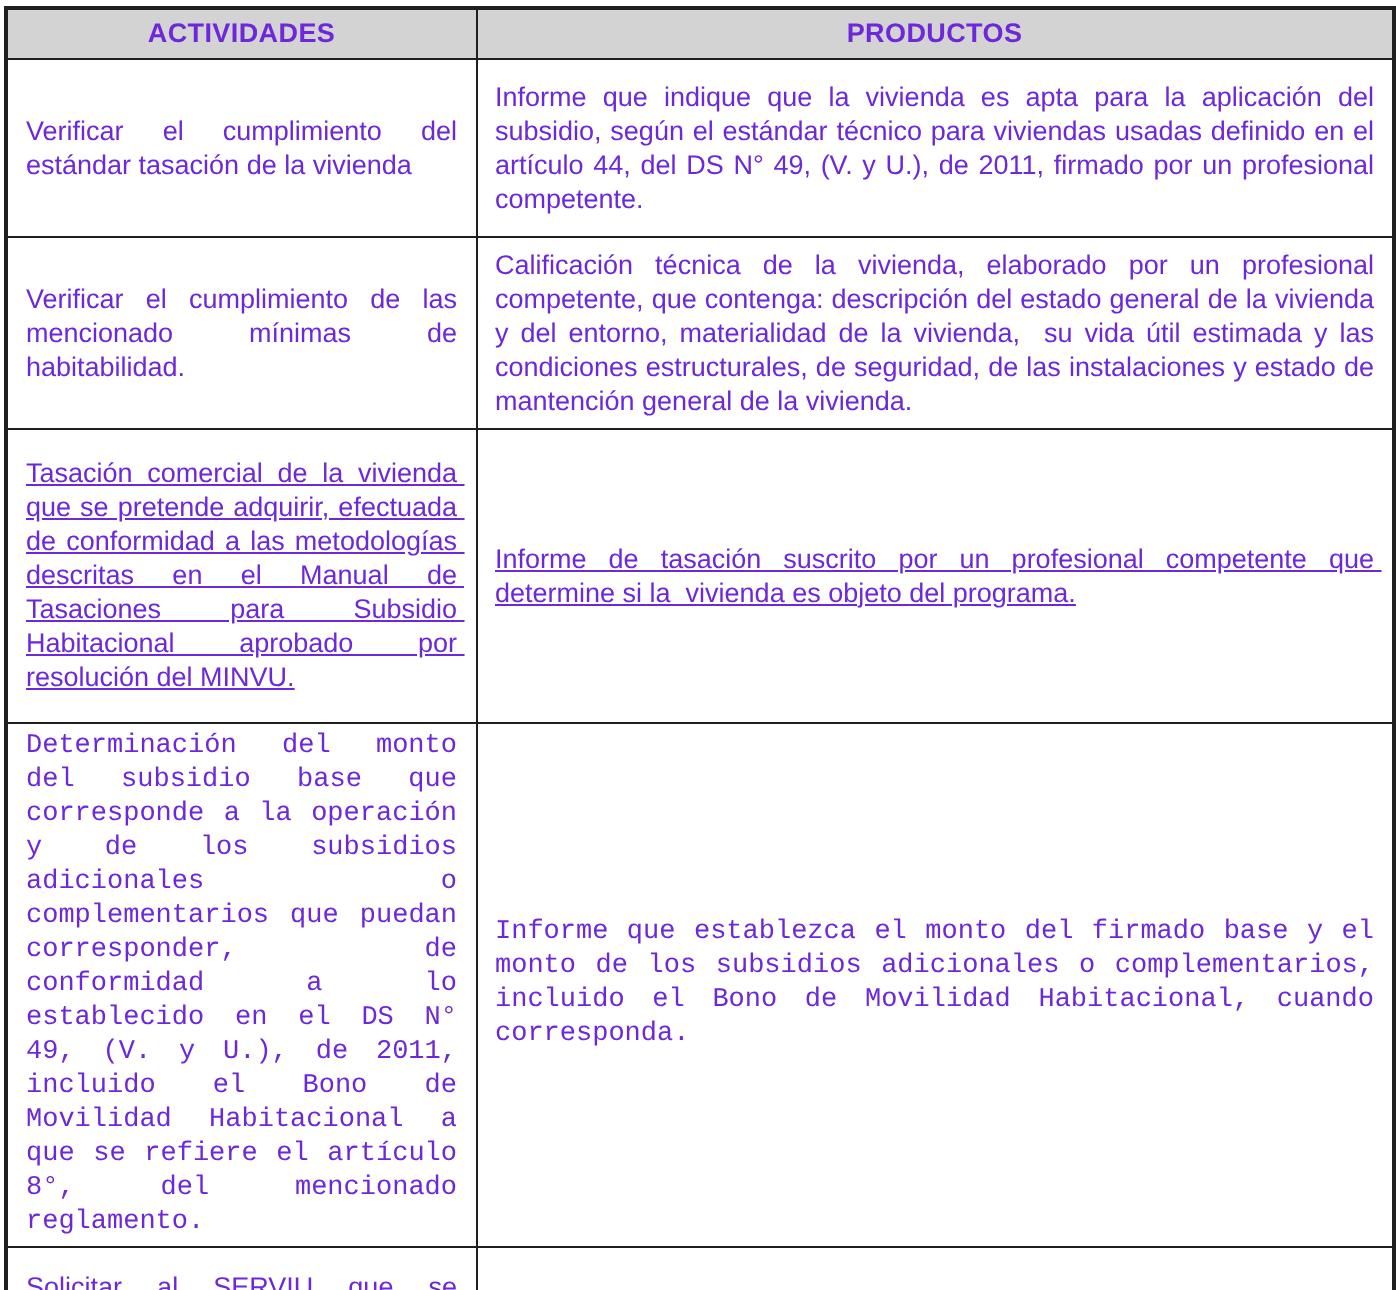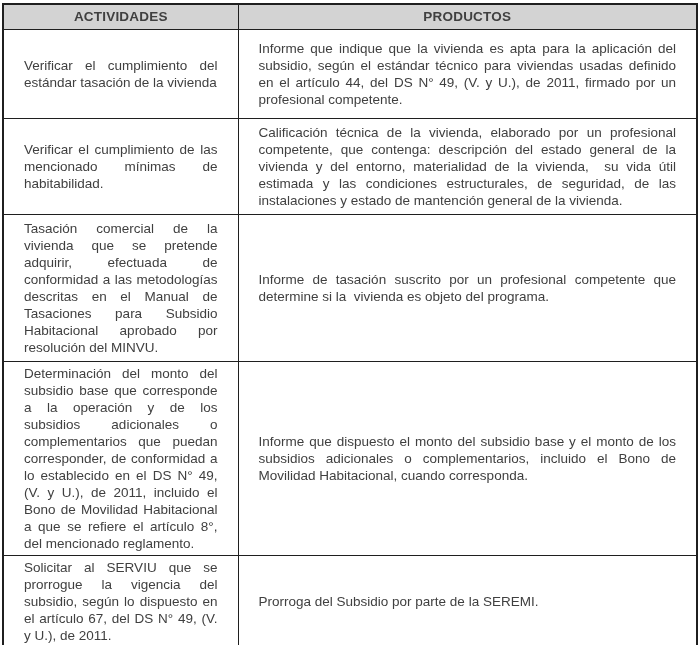--- a/index.html
+++ b/index.html
@@ -8,21 +8,21 @@
     background: #ffffff;
     width: 698px;
     height: 645px;
     overflow: hidden;
   }
   .page {
     position: relative;
     width: 698px;
     height: 645px;
     font-family: "Liberation Sans", "DejaVu Sans", sans-serif;
-    color: #404040;
+    color: #6d28d9;
   }
   table.doc-table {
     position: absolute;
     left: 2px;
     top: 3px;
     width: 694px;
     border-collapse: collapse;
     table-layout: fixed;
     border: 2px solid #1f1f1f;
   }
@@ -38,28 +38,28 @@
     background: #d3d3d3;
     font-weight: bold;
     text-align: center;
     vertical-align: middle;
     letter-spacing: 0.2px;
     padding: 2px 4px;
   }
   .doc-table td {
     text-align: justify;
     vertical-align: middle;
-    padding: 3px 20px;
+    padding: 3px 9px;
     white-space: pre-wrap;
   }
   tr.hdr-row { height: 25px; }
   tr.row-0 { height: 89px; }
   tr.row-1 { height: 96px; }
-  tr.row-2 { height: 147px; }
-  tr.row-3 { height: 188px; }
+  tr.row-2 { height: 147px; text-decoration: underline; }
+  tr.row-3 { height: 188px; font-family: Liberation Mono, monospace; }
   tr.row-4 { height: 93px; }
 </style>
 </head>
 <body>
 
 <div class="page">
   <table class="doc-table">
     <colgroup>
       <col class="col-act">
       <col class="col-prod">
@@ -78,21 +78,21 @@
       <tr class="row-1">
         <td>Verificar el cumplimiento de las mencionado mínimas de habitabilidad.</td>
         <td>Calificación técnica de la vivienda, elaborado por un profesional competente, que contenga: descripción del estado general de la vivienda y del entorno, materialidad de la vivienda,  su vida útil estimada y las condiciones estructurales, de seguridad, de las instalaciones y estado de mantención general de la vivienda.</td>
       </tr>
       <tr class="row-2">
         <td>Tasación comercial de la vivienda que se pretende adquirir, efectuada de conformidad a las metodologías descritas en el Manual de Tasaciones para Subsidio Habitacional aprobado por resolución del MINVU.</td>
         <td>Informe de tasación suscrito por un profesional competente que determine si la  vivienda es objeto del programa.</td>
       </tr>
       <tr class="row-3">
         <td>Determinación del monto del subsidio base que corresponde a la operación y de los subsidios adicionales o complementarios que puedan corresponder, de conformidad a lo establecido en el DS N° 49, (V. y U.), de 2011, incluido el Bono de Movilidad Habitacional a que se refiere el artículo 8°, del mencionado reglamento.</td>
-        <td>Informe que dispuesto el monto del subsidio base y el monto de los subsidios adicionales o complementarios, incluido el Bono de Movilidad Habitacional, cuando corresponda.</td>
+        <td>Informe que establezca el monto del firmado base y el monto de los subsidios adicionales o complementarios, incluido el Bono de Movilidad Habitacional, cuando corresponda.</td>
       </tr>
       <tr class="row-4">
         <td>Solicitar al SERVIU que se prorrogue la vigencia del subsidio, según lo dispuesto en el artículo 67, del DS N° 49, (V. y U.), de 2011.</td>
         <td>Prorroga del Subsidio por parte de la SEREMI.</td>
       </tr>
     </tbody>
   </table>
 </div>
 
 </body></html>

